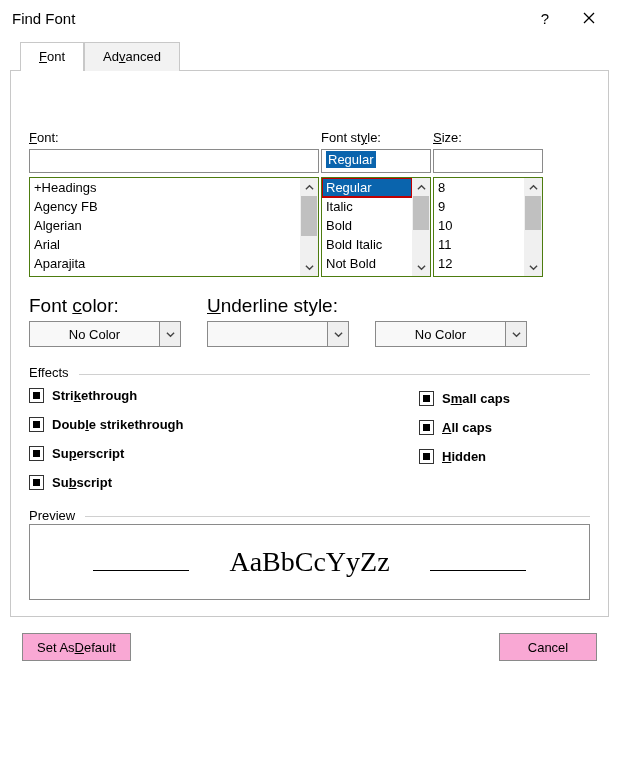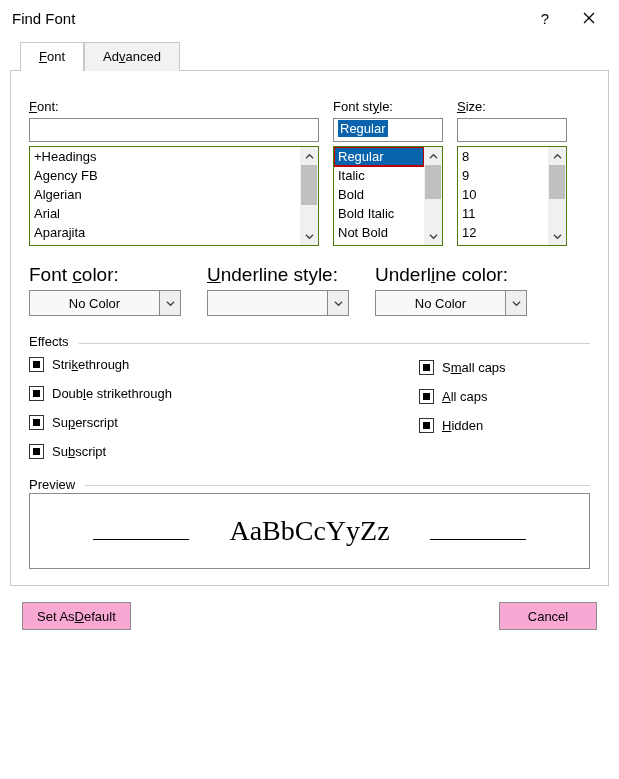--- a/index.html
+++ b/index.html
@@ -10,21 +10,21 @@
 .titlebar-close { width: 44px; height: 36px; display: flex; align-items: center; justify-content: center; }
 .titlebar-close svg { width: 12px; height: 12px; }
 .dialog-body { padding: 6px 10px 0 10px; }
 .tabstrip { display: flex; margin-left: 10px; position: relative; z-index: 1; }
 .tab { padding: 6px 18px 7px; border: 1px solid #c8c8c8; border-bottom: none; font-size: 13px; background: #fff; margin-right: 0; }
 .tab.inactive { background: #f2f2f2; }
 .tab.active { position: relative; background: #fff; }
 .tab.active::after { content: ""; position: absolute; left: 0; right: 0; bottom: -1px; height: 2px; background: #fff; }
 .tab .ul { text-decoration: underline; }
 .panel { border: 1px solid #c8c8c8; margin-top: -1px; padding: 28px 18px 16px 18px; }
-.row1 { display: flex; gap: 14px; }
+.row1 { display: flex; gap: 2px; margin-top: 31px; }
 .col { display: flex; flex-direction: column; }
 .col-font { width: 290px; }
 .col-style { width: 110px; }
 .col-size { width: 110px; }
 .section-label { font-size: 13px; margin-bottom: 4px; }
 .section-label .ul { text-decoration: underline; }
 .textinput { width: 100%; height: 24px; border: 1px solid #8a8a8a; padding: 2px 4px; font-size: 13px; background: #fff; }
 .textinput.selected-text { background: #fff; }
 .textinput.selected-text span { background: #0a64ad; color: #fff; padding: 1px 2px; }
 .listbox { border: 1px solid #4d7c0f; height: 100px; overflow: hidden; position: relative; margin-top: 4px; }
@@ -40,21 +40,21 @@
 .dd-col { display: flex; flex-direction: column; }
 .dd-label { font-size: 19px; margin-bottom: 4px; }
 .dd-label .ul { text-decoration: underline; }
 .dd { display: flex; }
 .dd-field { height: 26px; border: 1px solid #8a8a8a; border-right: none; display: flex; align-items: center; padding: 0 6px; font-size: 13px; background: #f8f8f8; min-width: 120px; justify-content: center; }
 .dd-btn { width: 22px; height: 26px; border: 1px solid #8a8a8a; background: #efefef; display: flex; align-items: center; justify-content: center; }
 .fieldset { margin-top: 18px; position: relative; }
 .fieldset-legend { font-size: 13px; background: #fff; padding-right: 6px; display: inline-block; position: relative; z-index: 1; }
 .fieldset-line { position: absolute; top: 9px; left: 50px; right: 0; height: 1px; background: #d0d0d0; }
 .effects-grid { display: flex; margin-top: 8px; }
-.effects-col { flex: 1; display: flex; flex-direction: column; gap: 14px; }
+.effects-col { flex: 1; display: flex; flex-direction: column; gap: 14px; font-weight: bold; }
 .effects-col.right { padding-left: 230px; }
 .chk { display: flex; align-items: center; gap: 8px; font-size: 13px; }
 .chkbox { width: 15px; height: 15px; border: 1px solid #333; display: flex; align-items: center; justify-content: center; }
 .chkbox-inner { width: 7px; height: 7px; background: #000; }
 .chk .ul { text-decoration: underline; }
 .preview-sec { margin-top: 18px; }
 .preview-legend { font-size: 13px; background: #fff; padding-right: 6px; display: inline-block; position: relative; z-index: 1; }
 .preview-line-wrap { position: relative; height: 10px; }
 .preview-line { position: absolute; top: 8px; left: 56px; right: 0; height: 1px; background: #d0d0d0; }
 .preview-box { border: 1px solid #8a8a8a; height: 76px; margin-top: 6px; display: flex; align-items: center; justify-content: center; gap: 40px; padding: 0 24px; }
@@ -198,21 +198,20 @@
         <div class="dd">
           <div class="dd-field" style="min-width:120px"></div>
           <div class="dd-btn">
               <svg class="chev" viewBox="0 0 10 10">
                 <polyline points="1,3 5,7 9,3" fill="none" stroke="#444" stroke-width="1.5"></polyline>
               </svg>
             </div>
         </div>
       </div>
       <div class="dd-col">
-        <div class="dd-label">Underl<span class="ul">i</span>ne color:</div>
         <div class="dd">
           <div class="dd-field" style="min-width:130px">No Color</div>
           <div class="dd-btn">
               <svg class="chev" viewBox="0 0 10 10">
                 <polyline points="1,3 5,7 9,3" fill="none" stroke="#444" stroke-width="1.5"></polyline>
               </svg>
             </div>
         </div>
       </div>
     </div>

